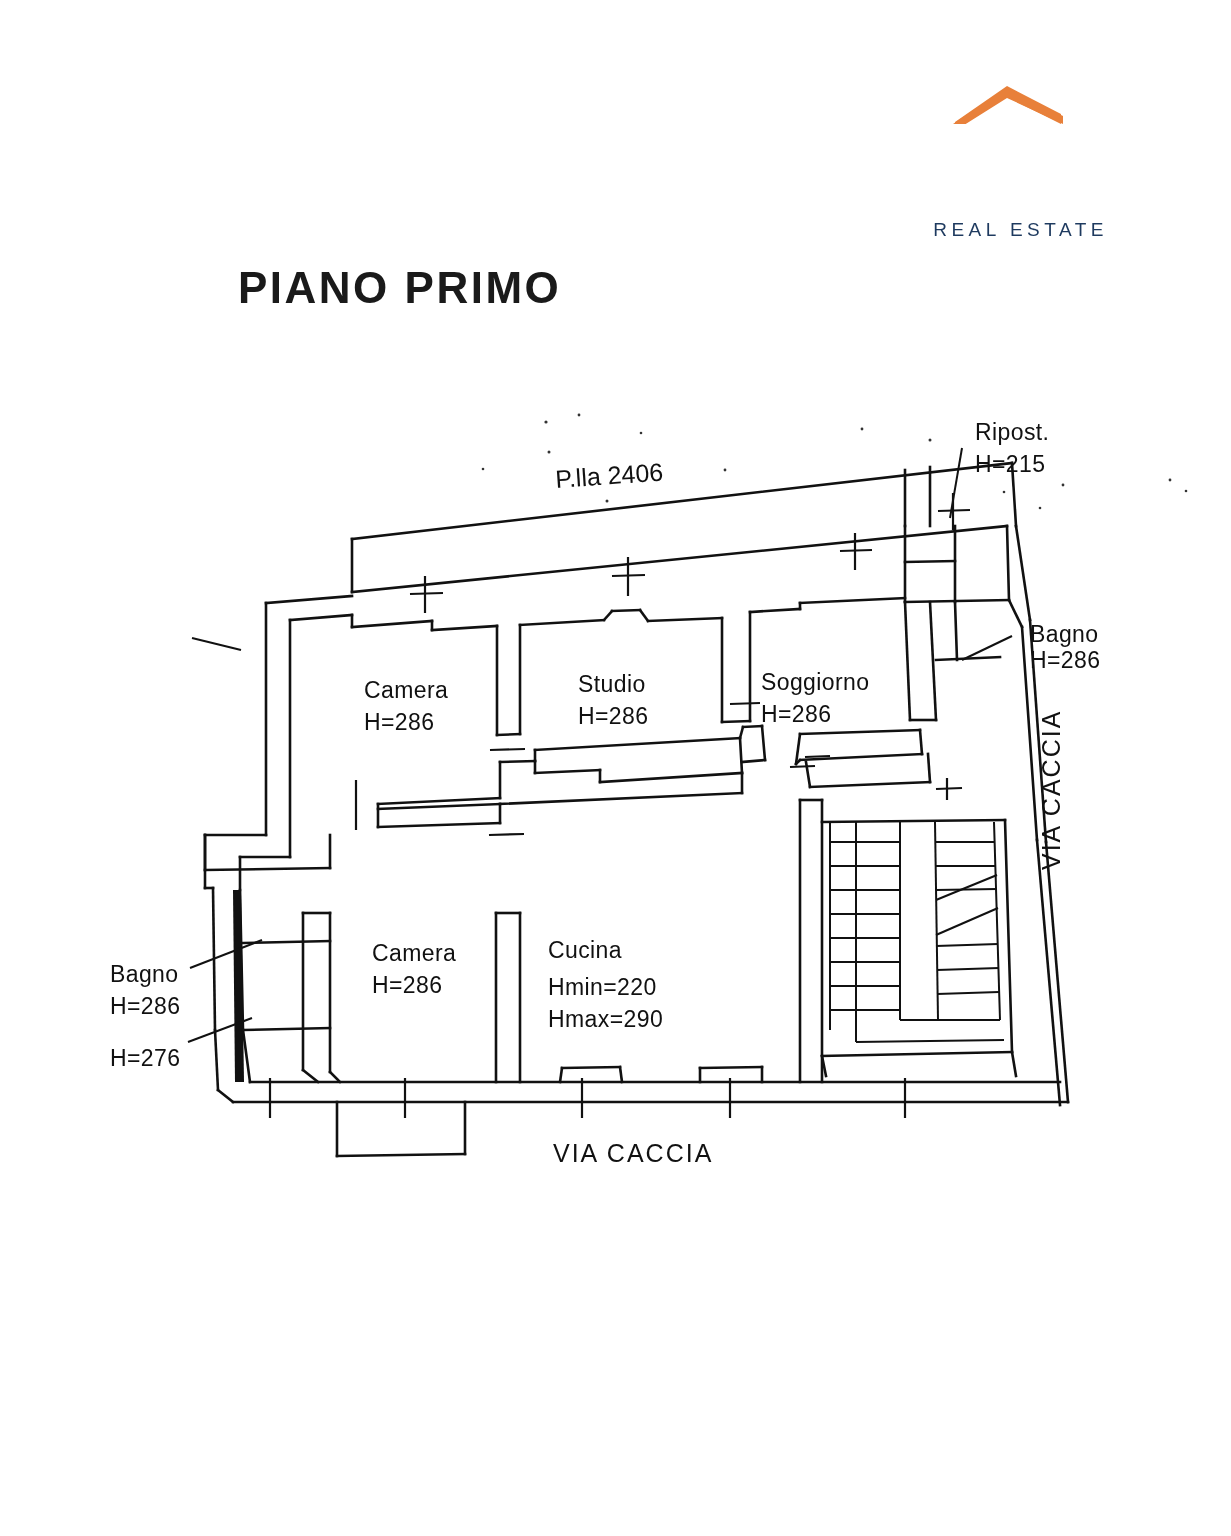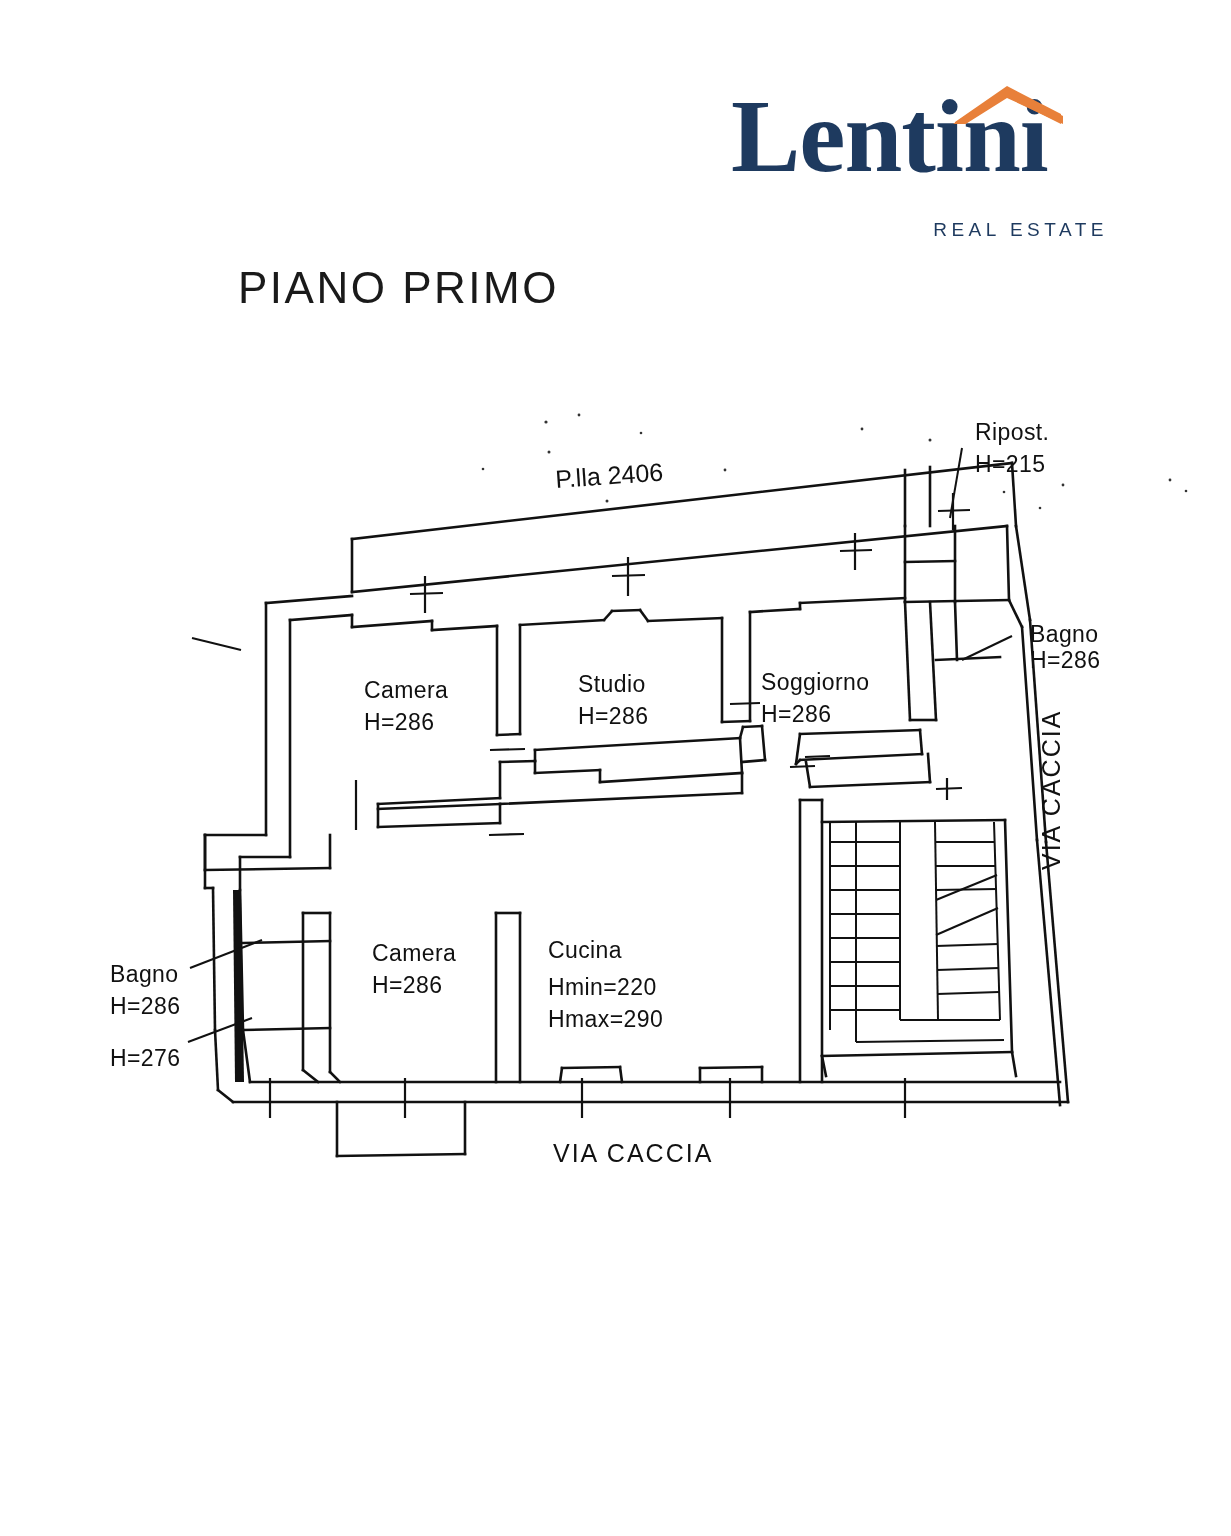--- a/index.html
+++ b/index.html
@@ -55,21 +55,21 @@
     margin-top: 21px;
   }
 
   
   #page-title {
     position: absolute;
     left: 238px;
     top: 263px;
     font-family: "Liberation Sans", sans-serif;
     font-size: 44px;
-    font-weight: 400;
+    font-weight: 700;
     letter-spacing: 2.5px;
     color: #1a1a1a;
     white-space: nowrap;
   }
 
   
   #floorplan-canvas {
     position: absolute;
     left: 0px;
     top: 330px;
@@ -111,21 +111,20 @@
     font-weight: 300;
     fill: #111;
     letter-spacing: 2px;
   }
   .speck { fill: #333; }
 </style>
 </head>
 <body>
 
 <div id="brand-logo">
-  <div id="brand-wordmark">Lentini</div>
   <svg id="brand-roof" viewBox="0 0 110 40" aria-hidden="true">
     <polygon points="2,38 54,2 108,30 108,40 54,13 2,46" fill="#e8803a"></polygon>
     <polygon points="0,40 54,4 110,32 110,40 54,14 0,48" fill="#e8803a"></polygon>
   </svg>
   <div id="brand-tagline">REAL ESTATE</div>
 </div>
 
 <div id="page-title">PIANO PRIMO</div>
 
 <div id="floorplan-canvas">

